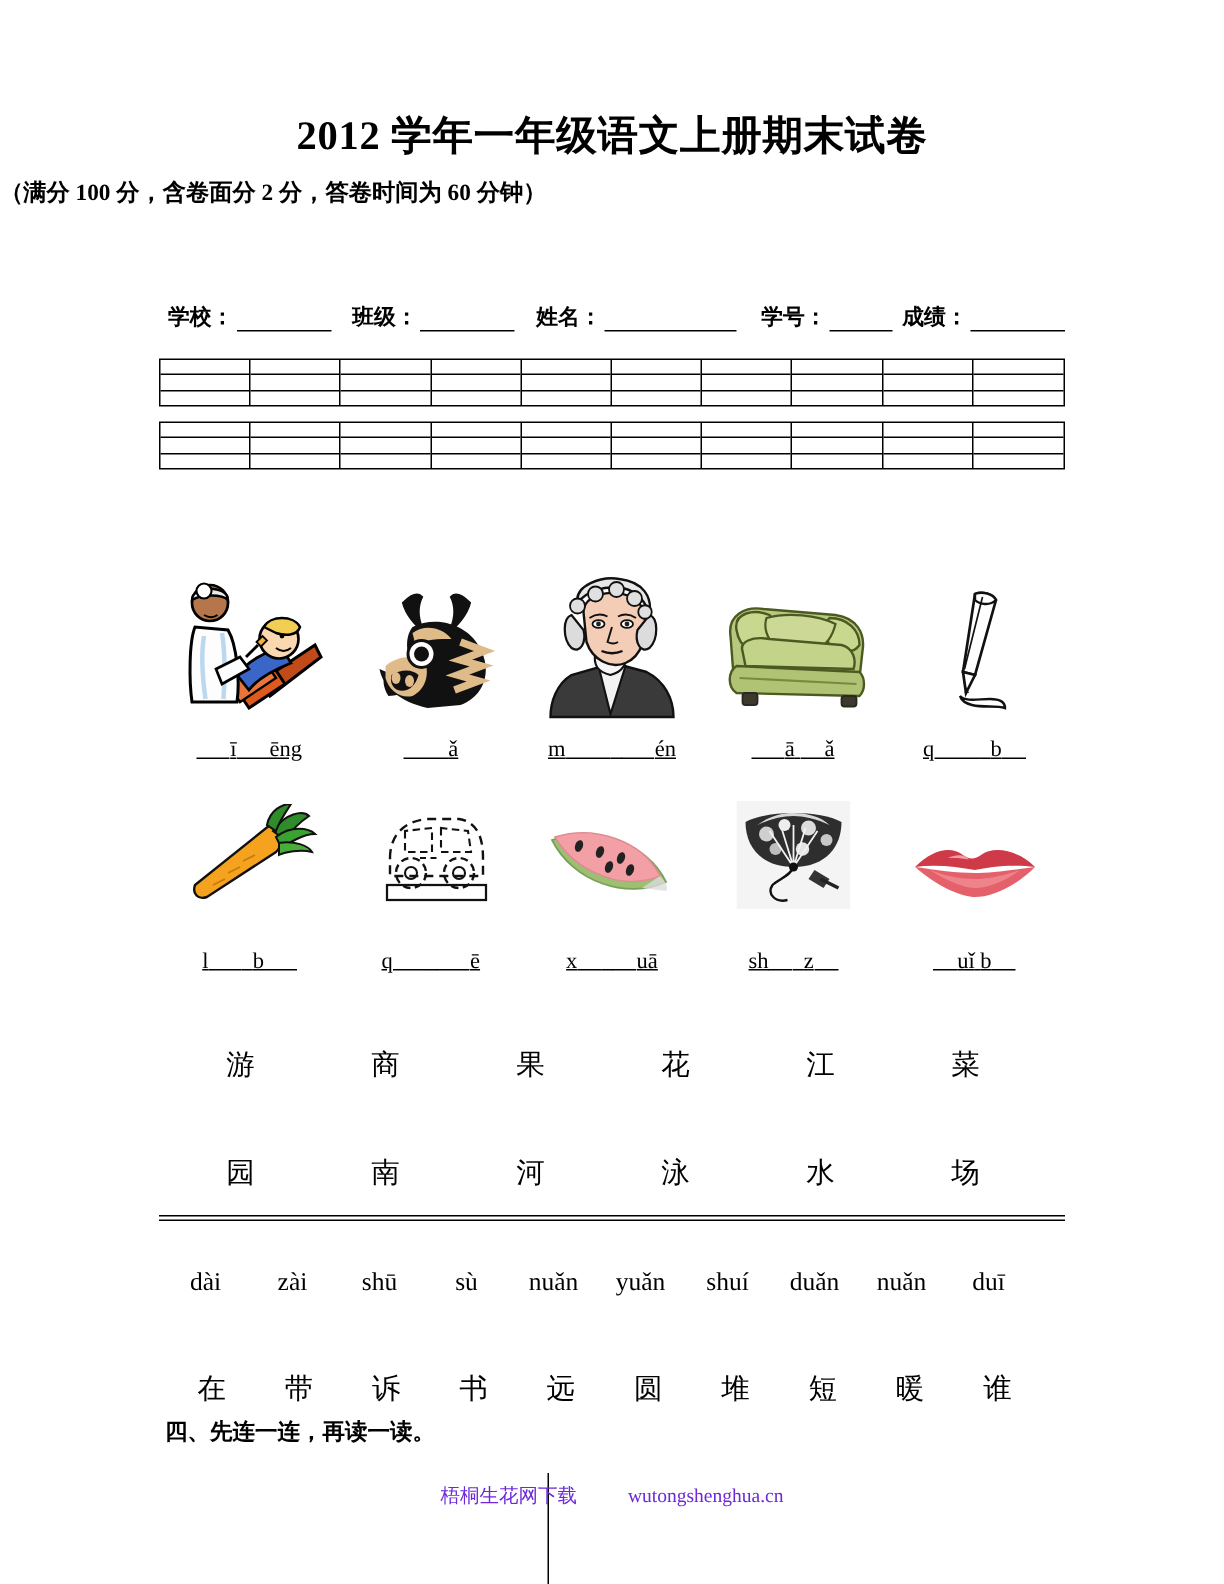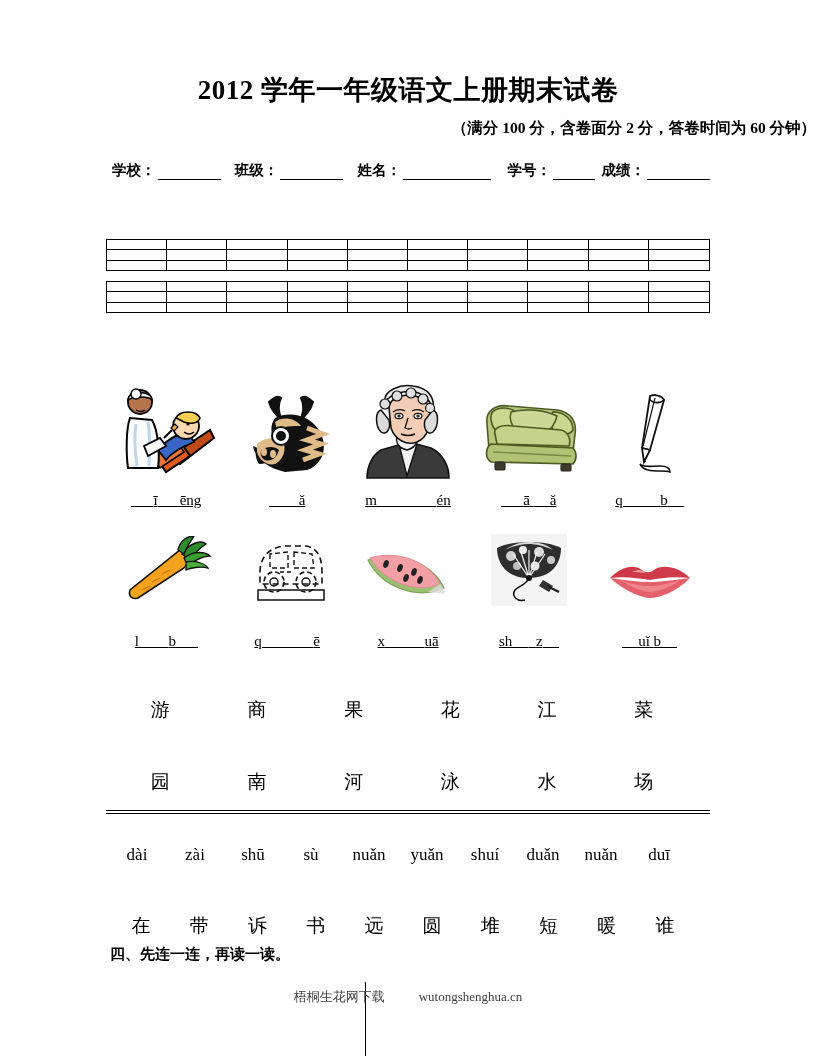--- a/index.html
+++ b/index.html
@@ -29,38 +29,38 @@
     text-align: center;
     font-size: 27px;
     font-weight: bold;
     letter-spacing: 0.5px;
     font-family: "Liberation Serif", "DejaVu Serif", serif;
   }
   .subtitle {
     position: absolute;
     left: 0; top: 118px;
     width: 816px;
-    text-align: right;
+    text-align: left;
     font-size: 15.5px;
     font-weight: bold;
   }
 
   
   .hdr {
     position: absolute;
     left: 112px; top: 161px;
     width: 600px;
     font-size: 14.5px;
     font-weight: bold;
     display: flex;
     align-items: flex-end;
     white-space: nowrap;
   }
   .hdr .fld { display: inline-flex; align-items: flex-end; }
-  .hdr .lbl { font-weight: bold; }
+  .hdr .lbl { font-weight: bold; margin-top: 41px; }
   .blank {
     display: inline-block;
     border-bottom: 1px solid #000;
     height: 13px;
     margin: 0 2px;
   }
   .b-sm { width: 42px; }
   .b-md { width: 63px; }
   .b-lg { width: 88px; }
   .gap-a { width: 22px; display:inline-block; }
@@ -193,21 +193,21 @@
   }
   #charlist .c { flex: 1 1 0; text-align: center; }
 
   
   .footer {
     position: absolute;
     left: 0; top: 988px;
     width: 816px;
     text-align: center;
     font-size: 13px;
-    color: #404040;
+    color: #6d28d9;
     font-family: "Liberation Serif", "DejaVu Serif", serif;
   }
   .footer .fsp { display: inline-block; width: 34px; }
   .footline {
     position: absolute;
     left: 365px; top: 982px;
     width: 0;
     height: 74px;
     border-left: 1.4px solid #000;
   }

